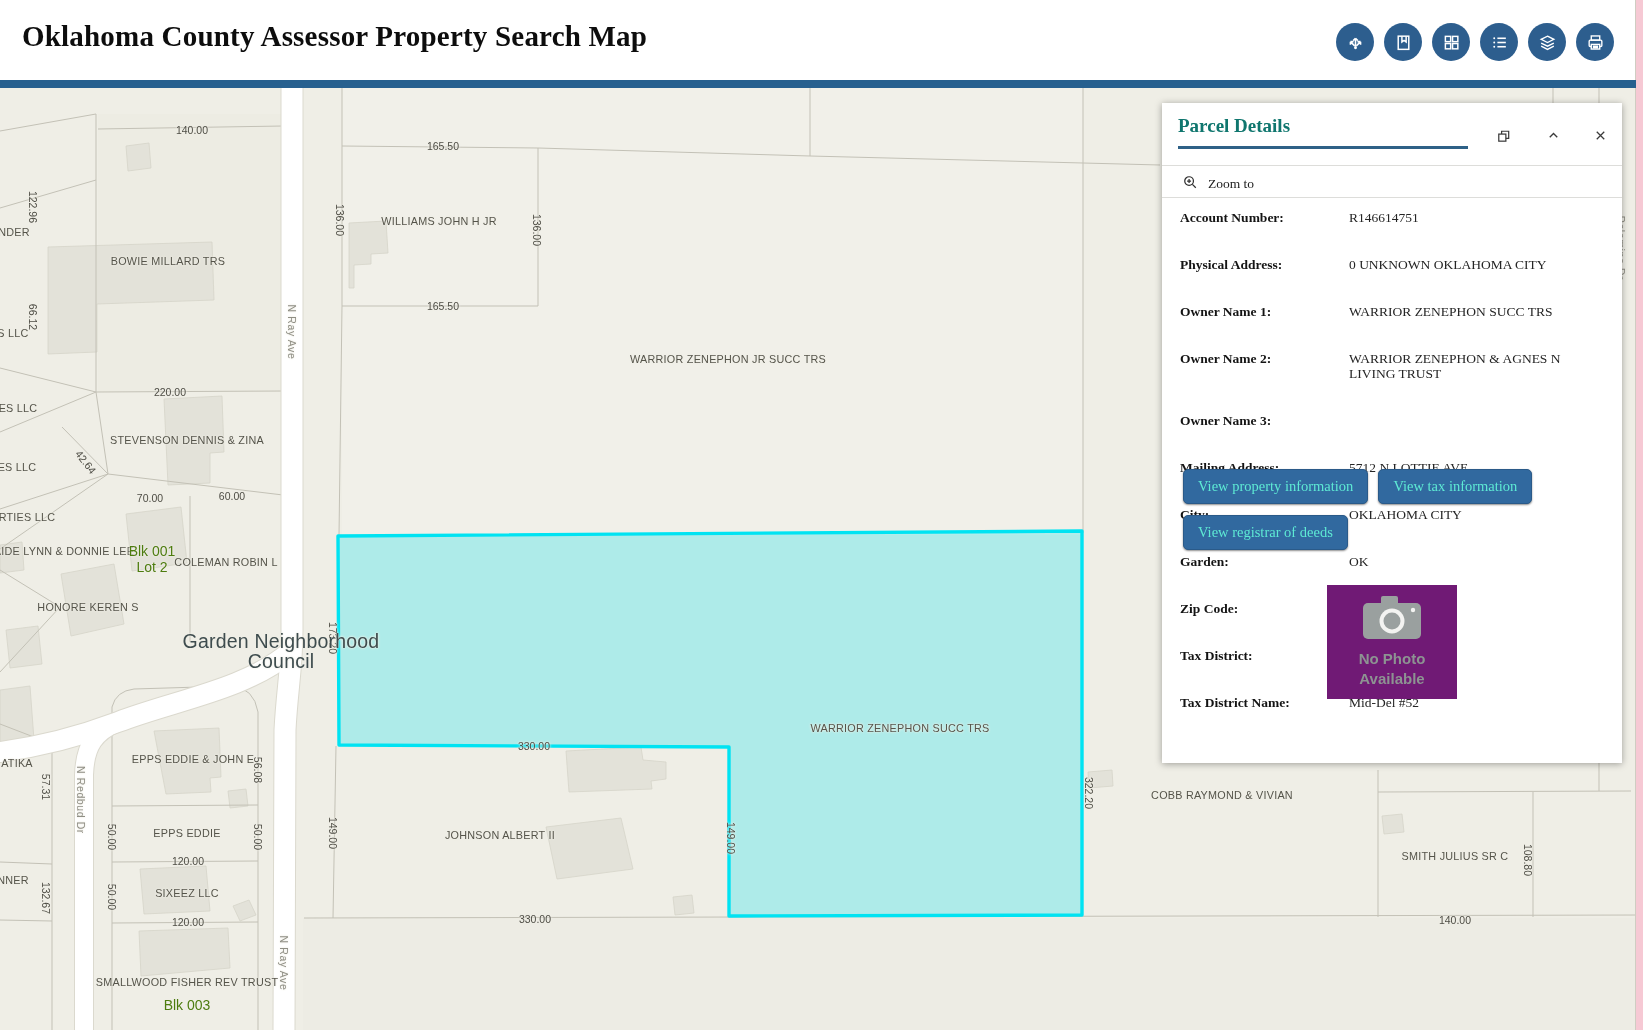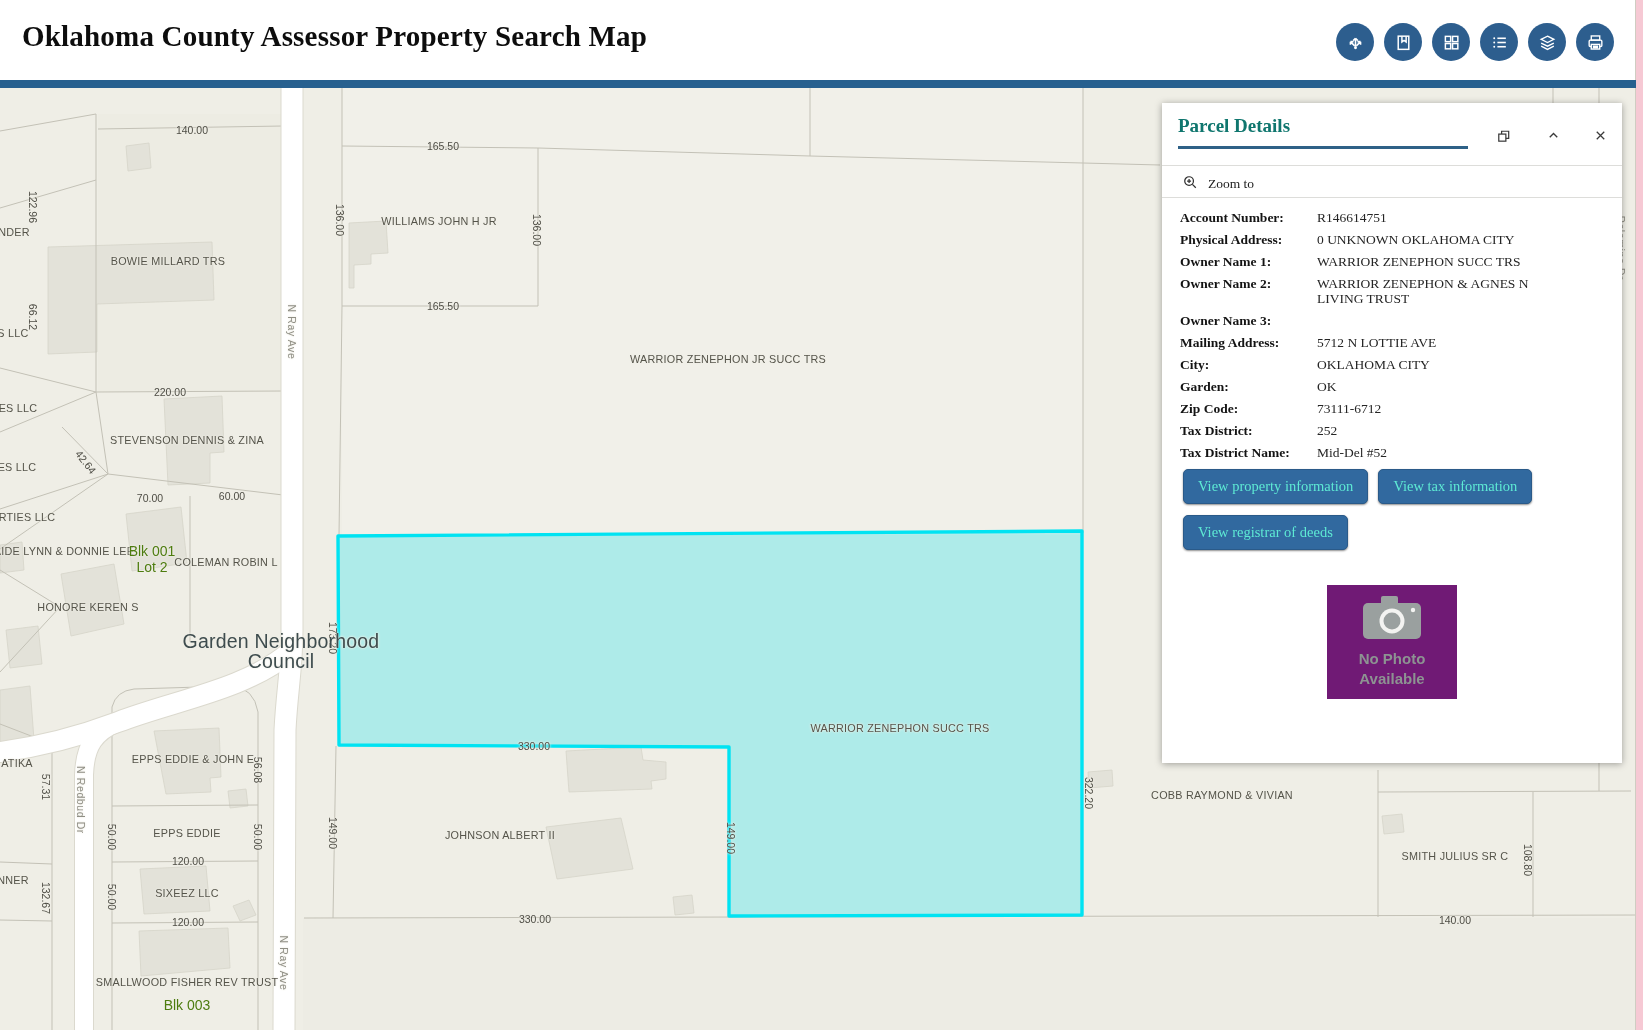--- a/index.html
+++ b/index.html
@@ -39,21 +39,21 @@
   .panel-title{position:absolute;left:16px;top:12px;font-size:19px;font-weight:700;color:#0f766e;}
   .title-underline{position:absolute;left:16px;top:43px;width:290px;height:3px;background:#2e6187;}
   .p-icon{position:absolute;top:22px;width:20px;height:20px;background:none;border:none;padding:0;
           cursor:pointer;display:flex;align-items:center;justify-content:center;}
   .p-icon svg{display:block;}
   .divider{position:absolute;left:0;width:460px;height:1px;background:#ddddda;}
   .zoomto{position:absolute;left:14px;top:68px;height:26px;display:flex;align-items:center;gap:9px;
           cursor:pointer;background:none;border:none;font-family:"Liberation Serif",serif;
           font-size:13.5px;color:#222;}
   .fields{position:absolute;left:18px;top:107px;width:424px;display:grid;
-          grid-template-columns:137px 237px;column-gap:0;row-gap:7px;}
+          grid-template-columns:137px 237px;column-gap:0;row-gap:7px;gap:32px;}
   .f-label{font-weight:700;font-size:13.5px;color:#141414;line-height:15px;}
   .f-value{font-size:13.5px;color:#252525;line-height:15px;}
   .btns{position:absolute;left:21px;top:366px;width:424px;}
   .pbtn{display:inline-block;background:#31699f;color:#5eead4;border:1px solid #2a5a89;border-radius:5px;
         font-family:"Liberation Serif",serif;font-size:14.5px;padding:8px 14px;margin:0 10px 11px 0;
         cursor:pointer;box-shadow:0 1px 2px rgba(0,0,0,.45);}
   .photo{position:absolute;left:165px;top:482px;width:130px;padding:6px 0 10px;
          background:#701a75;text-align:center;}
   .photo-text{font-family:"Liberation Sans",sans-serif;font-weight:700;font-size:15px;
               color:#8d9392;line-height:1.32;margin-top:2px;}

